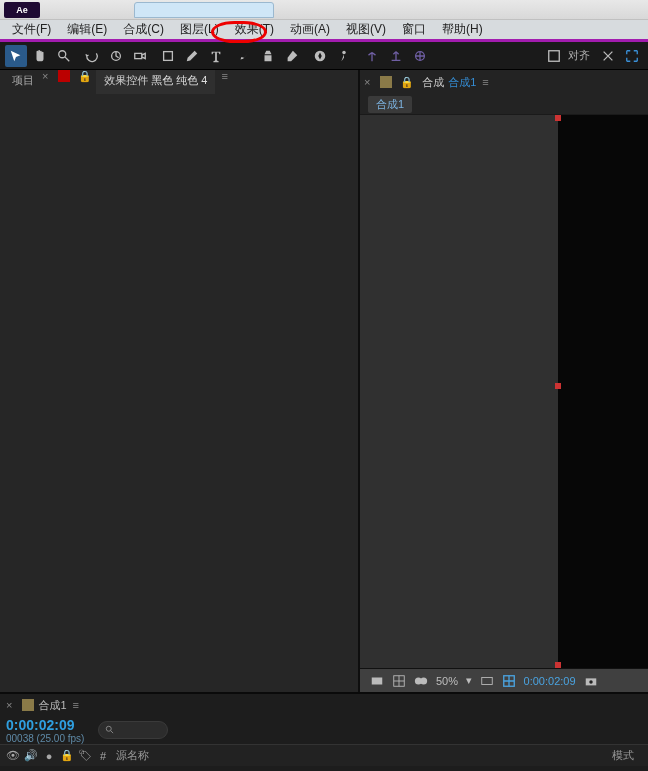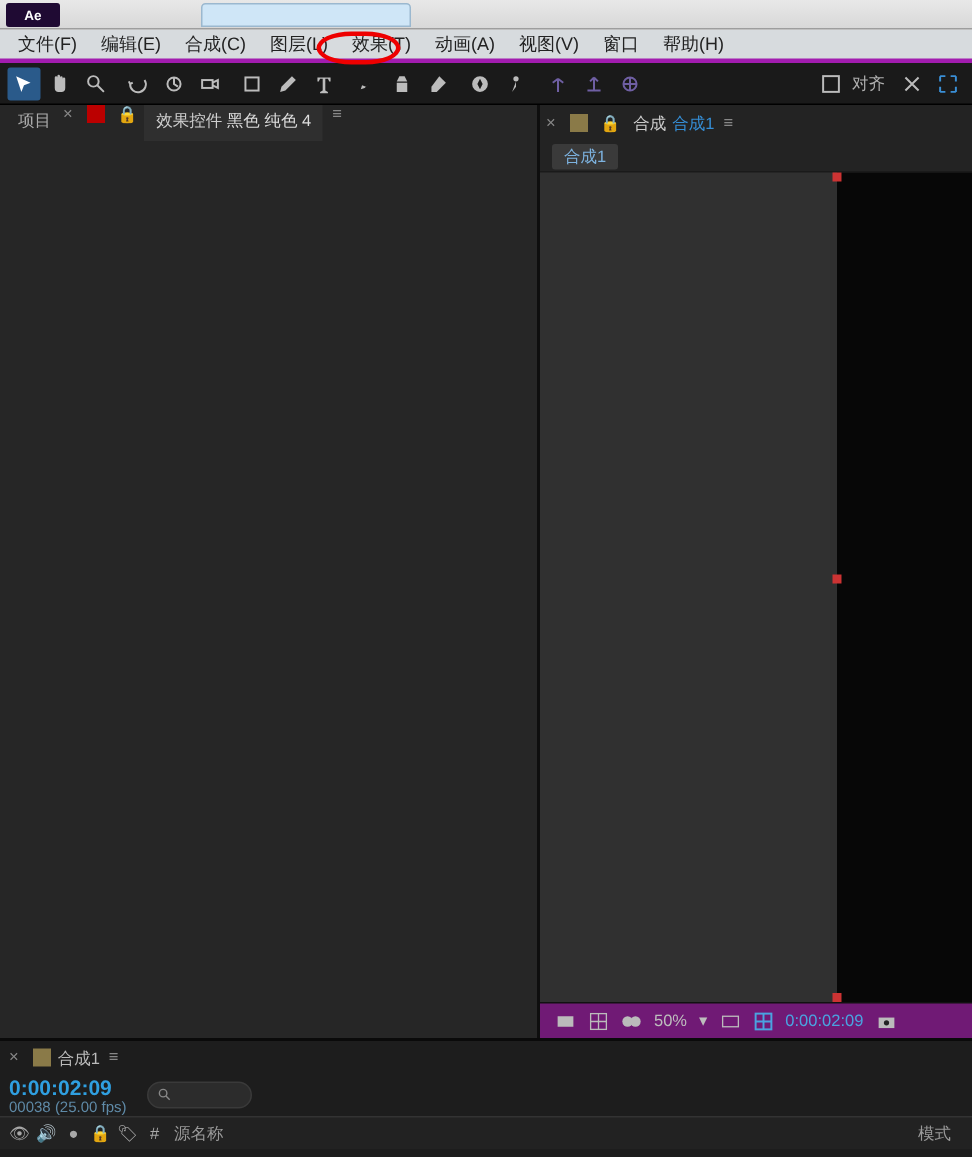--- a/index.html
+++ b/index.html
@@ -37,21 +37,21 @@
 .panel-body { flex: 1; background: #262626; }
 
 .rightpanel { flex: 1; background: #232323; display: flex; flex-direction: column; }
 .comp-tabs { height: 24px; display: flex; align-items: center; font-size: 11px; padding: 0 4px; }
 .comp-sub { height: 20px; display: flex; align-items: center; font-size: 11px; padding: 0 8px; }
 .comp-sub .chip { background: #3a3a3a; color: #7db3e0; padding: 1px 8px; border-radius: 2px; }
 .viewer { flex: 1; background: #303030; position: relative; border-top: 1px solid #1a1a1a; }
 .black-area { position: absolute; right: 0; top: 0; bottom: 0; width: 90px; background: #070707; }
 .handle { position: absolute; width: 6px; height: 6px; background: #c33; }
 
-.viewer-footer { height: 24px; background: #701a75; display: flex; align-items: center; font-size: 11px; color: #bdbdbd; padding: 0 6px; border-top: 1px solid #111; }
+.viewer-footer { height: 24px; background: #404040; display: flex; align-items: center; font-size: 11px; color: #bdbdbd; padding: 0 6px; border-top: 1px solid #111; }
 .vf-item { margin: 0 4px; display: flex; align-items: center; }
 .vf-item svg { width: 14px; height: 14px; }
 
 .timeline { height: 79px; background: #1d1d1d; border-top: 2px solid #0a0a0a; }
 .tl-tabs { height: 22px; display: flex; align-items: center; font-size: 11px; padding: 0 6px; color: #bbb; }
 .tl-row { height: 28px; display: flex; align-items: center; padding: 0 6px; }
 .timecode { color: #2f9fe0; font-size: 14px; font-weight: bold; }
 .subcode { color: #5f8aa7; font-size: 10px; margin-left: 0; }
 .search-box { margin-left: 14px; background: #2c2c2c; border: 1px solid #3a3a3a; border-radius: 10px; width: 70px; height: 18px; display: flex; align-items: center; padding: 0 6px; }
 .search-box svg { width: 10px; height: 10px; }

